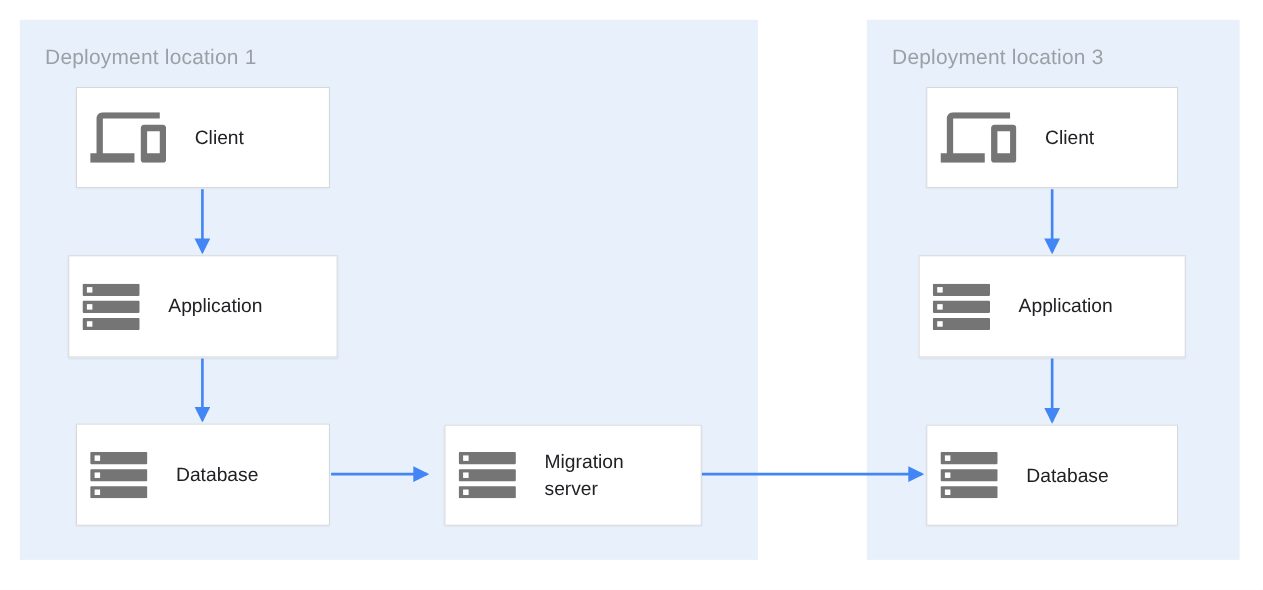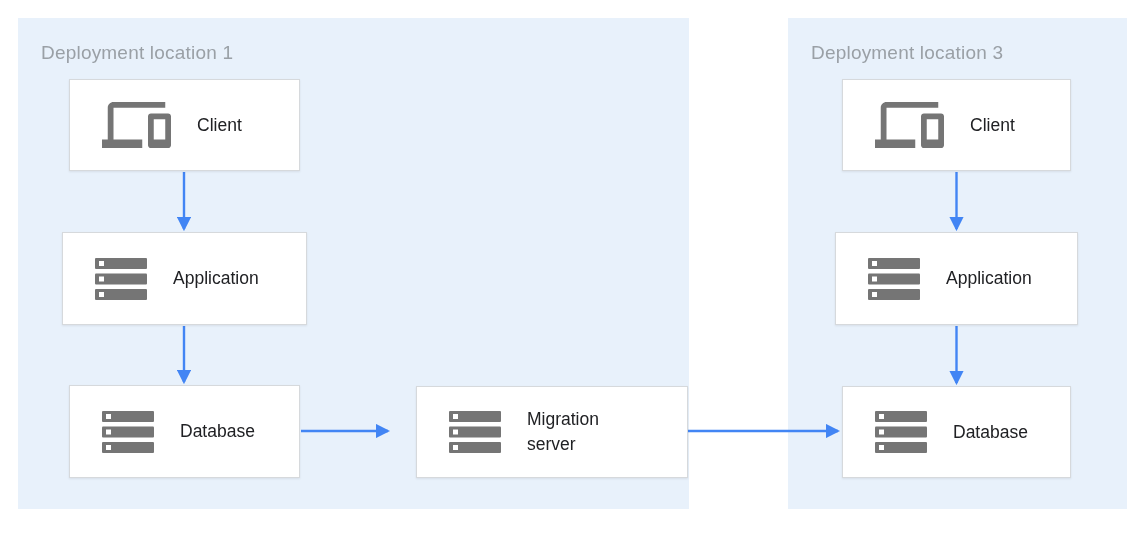--- a/index.html
+++ b/index.html
@@ -27,21 +27,21 @@
   }
   .node {
     position: absolute;
     height: 92px;
     background: var(--node-bg, #FFFFFF);
     border: 1px solid var(--node-border, #D6D9DC);
     box-shadow: 0 1px 2px rgba(0,0,0,0.08);
     box-sizing: border-box;
     display: flex;
     align-items: center;
-    padding-left: 32px;
+    padding-left: 12px;
   }
   .node .icon {
     flex: 0 0 auto;
     display: flex;
     align-items: center;
     justify-content: center;
   }
   .node-label {
     margin-left: 26px;
     font-size: 17.5px;
@@ -127,21 +127,21 @@
         <g fill="#FFFFFF">
           <rect x="4" y="3" width="5" height="5"></rect>
           <rect x="4" y="18.5" width="5" height="5"></rect>
           <rect x="4" y="34" width="5" height="5"></rect>
         </g>
       </svg>
     </span>
     <span class="node-label">Database</span>
   </div>
 
-  <div class="node" style="left:416px; top:386px; width:272px;align-items:center;">
+  <div class="node" style="left:404px; top:386px; width:234px;align-items:center;">
     <span class="icon">
       <svg viewBox="0 0 52 42" width="52" height="42">
         <g class="icon-fill">
           <rect x="0" y="0" width="52" height="11" rx="1"></rect>
           <rect x="0" y="15.5" width="52" height="11" rx="1"></rect>
           <rect x="0" y="31" width="52" height="11" rx="1"></rect>
         </g>
         <g fill="#FFFFFF">
           <rect x="4" y="3" width="5" height="5"></rect>
           <rect x="4" y="18.5" width="5" height="5"></rect>

